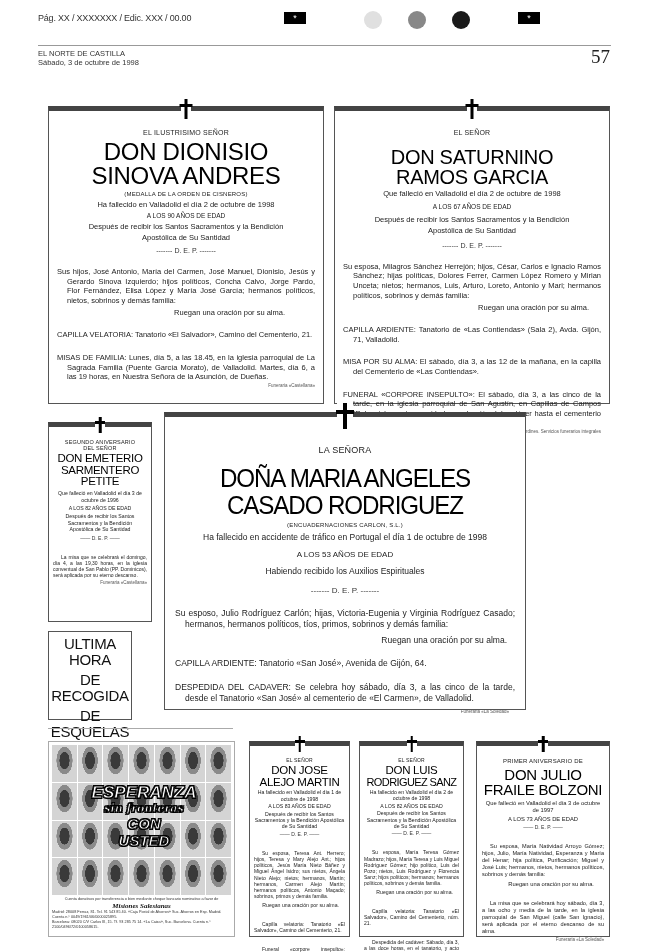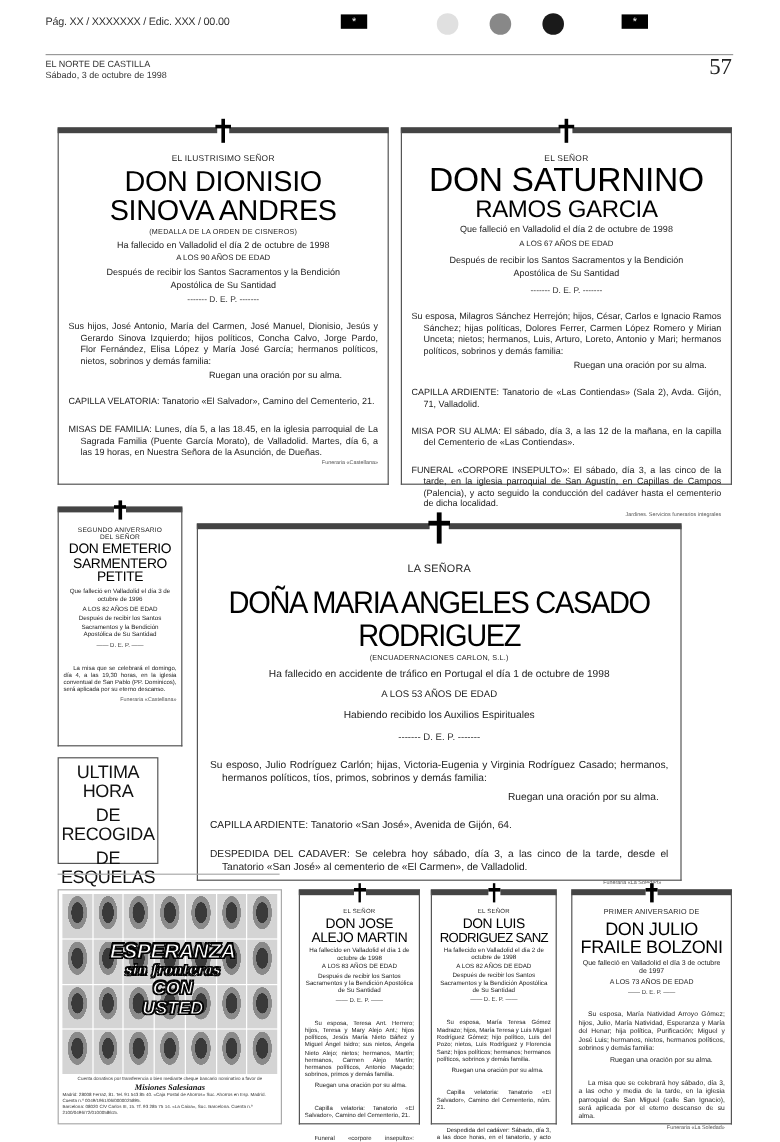--- a/index.html
+++ b/index.html
@@ -103,21 +103,21 @@
   </div>
   <div class="fun">Funeraria «Castellana»</div>
 </div>
 
 <div class="box" style="left:334px;top:106px;width:276px;height:298px;padding:18px 8px 4px;">
   <div class="cross">
       <span class="v"></span>
       <span class="h"></span>
     </div>
   <div class="pre">EL SEÑOR</div>
-  <div class="name" style="font-size:28px;margin-top:0">DON SATURNINO</div>
+  <div class="name" style="font-size:20px;margin-top:11px">DON SATURNINO</div>
   <div class="name" style="font-size:20px">RAMOS GARCIA</div>
   <div class="line">Que falleció en Valladolid el día 2 de octubre de 1998</div>
   <div class="line" style="font-size:6.5px;margin-top:2px">A LOS 67 AÑOS DE EDAD</div>
   <div class="line" style="padding:0 30px;margin-top:2px">Después de recibir los Santos Sacramentos y la Bendición Apostólica de Su Santidad</div>
   <div class="dep" style="margin:6px 0">------- D. E. P. -------</div>
   <div class="body">
       <p>Su esposa, Milagros Sánchez Herrejón; hijos, César, Carlos e Ignacio Ramos Sánchez; hijas políticas, Dolores Ferrer, Carmen López Romero y Mirian Unceta; nietos; hermanos, Luis, Arturo, Loreto, Antonio y Mari; hermanos políticos, sobrinos y demás familia:</p>
     </div>
   <div class="ruegan" style="margin-right:12px">Ruegan una oración por su alma.</div>
   <div class="body">
@@ -151,21 +151,21 @@
 <div class="ultima">
   <div class="t">ULTIMA HORA</div>
   <div class="t">DE RECOGIDA</div>
   <div class="t">DE ESQUELAS</div>
   <div class="pill">
     <div class="hr">23,30</div>
     <div class="dn">DE LA NOCHE</div>
   </div>
 </div>
 
-<div class="box" style="left:164px;top:436px;width:404px;height:298px;padding:22px 10px 4px;">
+<div class="box" style="left:164px;top:412px;width:362px;height:298px;padding:22px 10px 4px;">
   <div class="cross big">
       <span class="v"></span>
       <span class="h"></span>
     </div>
   <div class="pre" style="font-size:9px;margin-top:6px">LA SEÑORA</div>
   <div class="name" style="font-size:26px;margin-top:10px;letter-spacing:-1.2px;transform:scaleX(0.93)">DOÑA MARIA ANGELES CASADO RODRIGUEZ</div>
   <div class="pre" style="font-size:6px;margin-top:4px">(ENCUADERNACIONES CARLON, S.L.)</div>
   <div class="line" style="font-size:8.5px;line-height:13px;margin-top:3px">Ha fallecido en accidente de tráfico en Portugal el día 1 de octubre de 1998</div>
   <div class="line" style="font-size:8px;line-height:13px;margin-top:4px">A LOS 53 AÑOS DE EDAD</div>
   <div class="line" style="font-size:8.5px;line-height:13px;margin-top:4px">Habiendo recibido los Auxilios Espirituales</div>

